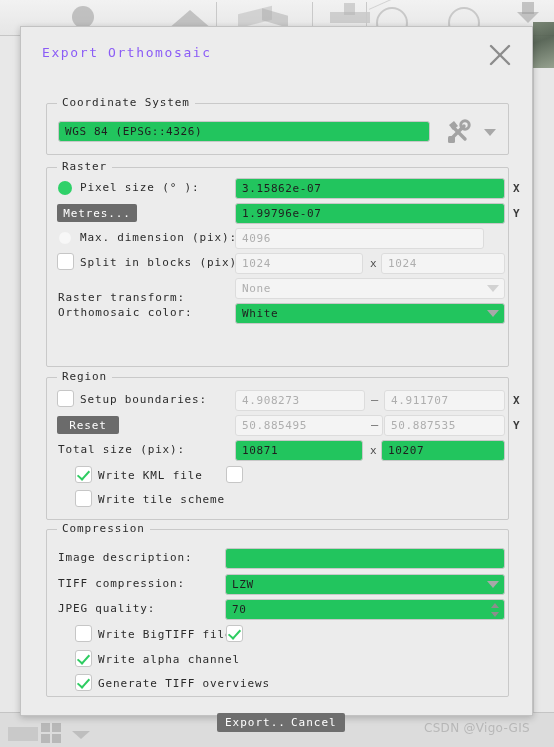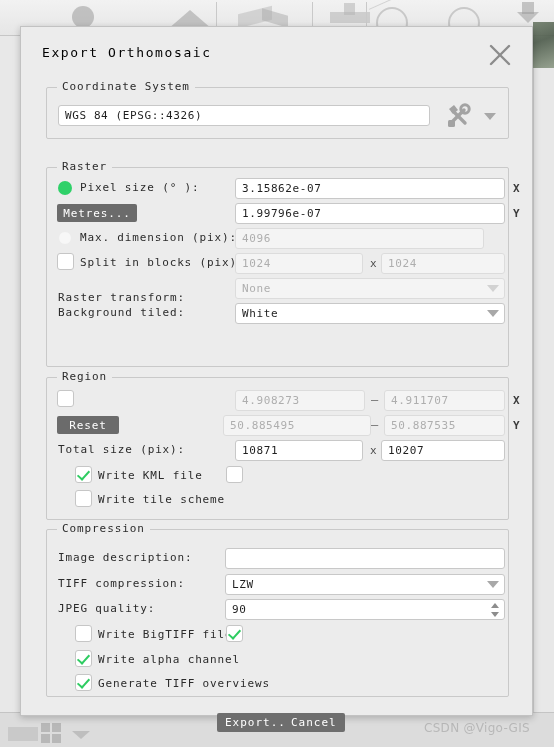--- a/index.html
+++ b/index.html
@@ -66,21 +66,21 @@
     border: 1px solid #c2c2c2;
     box-shadow: 0 2px 7px rgba(0,0,0,.22);
   }
   #dialog-titlebar {
     position: relative;
     height: 56px;
   }
   #dialog-title {
     position: absolute; left: 21px; top: 18px;
     font-size: 13px;
-    color: #000000;
+    color: #8b5cf6;
     letter-spacing: 1.6px;
     white-space: nowrap;
   }
   #close-button {
     position: absolute; right: 14px; top: 10px;
     width: 36px; height: 36px;
     cursor: pointer;
     display: flex; align-items: center; justify-content: center;
   }
   #close-button svg { display: block; }
@@ -95,39 +95,39 @@
     position: absolute;
     top: -8px; left: 10px;
     background: #ececec;
     padding: 0 5px;
     font-size: 11px;
     color: #2b2b2b;
     letter-spacing: .9px;
     white-space: nowrap;
   }
 
-  #group-coord   { left: 25px; top: 60px;  width: 463px; height: 52px; text-decoration: underline; }
+  #group-coord   { left: 25px; top: 76px;  width: 463px; height: 52px; text-decoration: underline; }
   #group-raster  { left: 25px; top: 140px; width: 463px; height: 200px; }
   #group-region  { left: 25px; top: 350px; width: 463px; height: 143px; }
   #group-compress{ left: 25px; top: 502px; width: 463px; height: 168px; }
 
   
   .lbl {
     position: absolute;
     font-size: 11px;
     color: #2b2b2b;
     letter-spacing: .85px;
     white-space: nowrap;
     line-height: 18px;
   }
 
   .field {
     position: absolute;
     height: 21px;
-    background: #ffffff;
+    background: #22c55e;
     border: 1px solid #c8c8c8;
     border-radius: 3px;
     font-family: "DejaVu Sans Mono", "Liberation Mono", monospace;
     font-size: 11px;
     color: #1f1f1f;
     letter-spacing: .6px;
     padding: 0 6px;
     line-height: 19px;
     white-space: nowrap;
     overflow: hidden;
@@ -334,36 +334,37 @@
     <div class="cb" style="left:10px; top:85px;"></div>
     <div class="lbl" style="left:33px; top:86px;">Split in blocks (pix):</div>
     <div class="field disabled" style="left:188px; top:85px; width:128px;">1024</div>
     <div class="x-lbl" style="left:323px; top:85px;">x</div>
     <div class="field disabled" style="left:334px; top:85px; width:124px;">1024</div>
 
     <div class="lbl" style="left:11px; top:121px;">Raster transform:</div>
     <div class="field combo disabled" style="left:188px; top:110px; width:270px;">None</div>
     <div class="caret dim" style="left:440px; top:117px;"></div>
 
-    <div class="lbl" style="left:11px; top:136px;">Background tiled:</div>
+    <div class="lbl" style="left:11px; top:136px;">Orthomosaic color:</div>
     <div class="field combo" style="left:188px; top:135px; width:270px;">White</div>
     <div class="caret" style="left:440px; top:142px;"></div>
   </div>
 
   <div class="groupbox" id="group-region">
     <div class="group-legend">Region</div>
 
     <div class="cb" style="left:10px; top:12px;"></div>
+    <div class="lbl" style="left:33px; top:13px;">Setup boundaries:</div>
     <div class="field disabled" style="left:188px; top:12px; width:130px;">4.908273</div>
     <div class="dash-lbl" style="left:324px; top:12px;">—</div>
     <div class="field disabled" style="left:337px; top:12px; width:121px;">4.911707</div>
     <div class="axis-lbl" style="left:466px; top:12px;">X</div>
 
     <button class="pushbtn" style="left:10px; top:38px; width:62px;">Reset</button>
-    <div class="field disabled" style="left:176px; top:37px; width:148px;">50.885495</div>
+    <div class="field disabled" style="left:188px; top:37px; width:148px;">50.885495</div>
     <div class="dash-lbl" style="left:324px; top:37px;">—</div>
     <div class="field disabled" style="left:337px; top:37px; width:121px;">50.887535</div>
     <div class="axis-lbl" style="left:466px; top:37px;">Y</div>
 
     <div class="lbl" style="left:11px; top:63px;">Total size (pix):</div>
     <div class="field" style="left:188px; top:62px; width:128px;">10871</div>
     <div class="x-lbl" style="left:323px; top:62px;">x</div>
     <div class="field" style="left:334px; top:62px; width:124px;">10207</div>
 
     <div class="cb checked" style="left:28px; top:88px;"></div>
@@ -378,21 +379,21 @@
     <div class="group-legend">Compression</div>
 
     <div class="lbl" style="left:11px; top:19px;">Image description:</div>
     <input class="field" style="left: 178px; top: 18px; width: 280px;" value="">
 
     <div class="lbl" style="left:11px; top:45px;">TIFF compression:</div>
     <div class="field combo" style="left:178px; top:44px; width:280px;">LZW</div>
     <div class="caret" style="left:440px; top:51px;"></div>
 
     <div class="lbl" style="left:11px; top:70px;">JPEG quality:</div>
-    <div class="field" style="left:178px; top:69px; width:280px;">90</div>
+    <div class="field" style="left:178px; top:69px; width:280px;">70</div>
     <div class="spinner" style="left:442px; top:72px;"></div>
 
     <div class="cb" style="left:28px; top:95px;"></div>
     <div class="lbl" style="left:51px; top:96px;">Write BigTIFF file</div>
     <div class="cb checked" style="left:179px; top:95px;"></div>
 
     <div class="cb checked" style="left:28px; top:120px;"></div>
     <div class="lbl" style="left:51px; top:121px;">Write alpha channel</div>
 
     <div class="cb checked" style="left:28px; top:144px;"></div>

